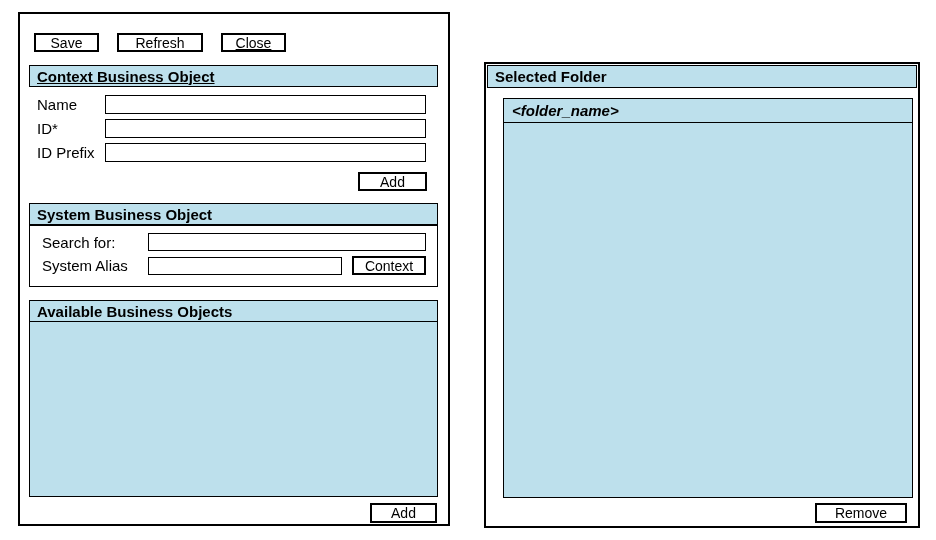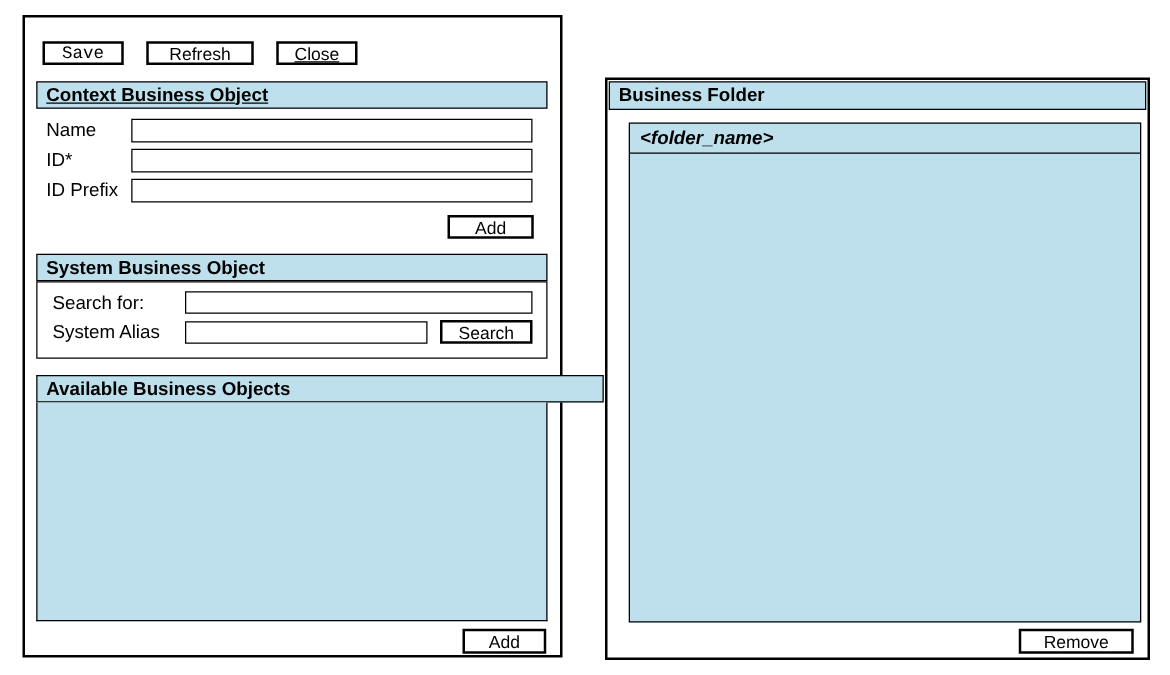--- a/index.html
+++ b/index.html
@@ -52,21 +52,21 @@
   }
   .folder-body{flex:1;}
 </style>
 </head>
 <body>
 
 <div class="page">
 
   <div class="panel left-panel">
 
-    <button class="btn" style="left:14px;top:19px;width:65px;font-family:Liberation Mono, monospace;">Save</button>
+    <button class="btn" style="left:14px;top:19px;width:65px;">Save</button>
     <button class="btn" style="left:97px;top:19px;width:86px;">Refresh</button>
     <button class="btn" style="left:201px;top:19px;width:65px;text-decoration:underline;">Close</button>
 
     <div class="section-header" style="left:9px;top:51px;width:409px;text-decoration:underline;">Context Business Object</div>
 
     <span class="fld-label" style="left:17px;top:81px;">Name</span>
     <input class="txt" style="left: 85px; top: 81px; width: 321px;" value="">
 
     <span class="fld-label" style="left:17px;top:105px;">ID*</span>
     <input class="txt" style="left: 85px; top: 105px; width: 321px;" value="">
@@ -76,32 +76,32 @@
 
     <button class="btn" style="left:338px;top:158px;width:69px;">Add</button>
 
     <div class="section-header" style="left:9px;top:189px;width:409px;">System Business Object</div>
 
     <div class="system-box" style="left:9px;top:211px;width:409px;height:62px;">
       <span class="fld-label" style="left:12px;top:7px;">Search for:</span>
       <input class="txt" style="left: 118px; top: 7px; width: 278px;" value="">
       <span class="fld-label" style="left:12px;top:30px;">System Alias</span>
       <input class="txt" style="left: 118px; top: 31px; width: 194px;" value="">
-      <button class="btn" style="left:322px;top:30px;width:74px;">Search</button>
+      <button class="btn" style="left:322px;top:30px;width:74px;">Context</button>
     </div>
 
-    <div class="section-header" style="left:9px;top:286px;width:454px;">Available Business Objects</div>
+    <div class="section-header" style="left:9px;top:286px;width:409px;">Available Business Objects</div>
     <div class="list-area" style="left:9px;top:308px;width:409px;height:175px;"></div>
 
     <button class="btn" style="left:350px;top:489px;width:67px;height:20px;">Add</button>
   </div>
 
   <div class="panel right-panel">
 
-    <div class="section-header" style="left:1px;top:1px;width:430px;height:23px;">Business Folder</div>
+    <div class="section-header" style="left:1px;top:1px;width:430px;height:23px;">Selected Folder</div>
 
     <div class="folder-listbox" style="left:17px;top:34px;width:410px;height:400px;">
       <div class="folder-item">&lt;folder_name&gt;</div>
       <div class="folder-body"></div>
     </div>
 
     <button class="btn" style="left:329px;top:439px;width:92px;height:20px;">Remove</button>
   </div>
 
 </div>

